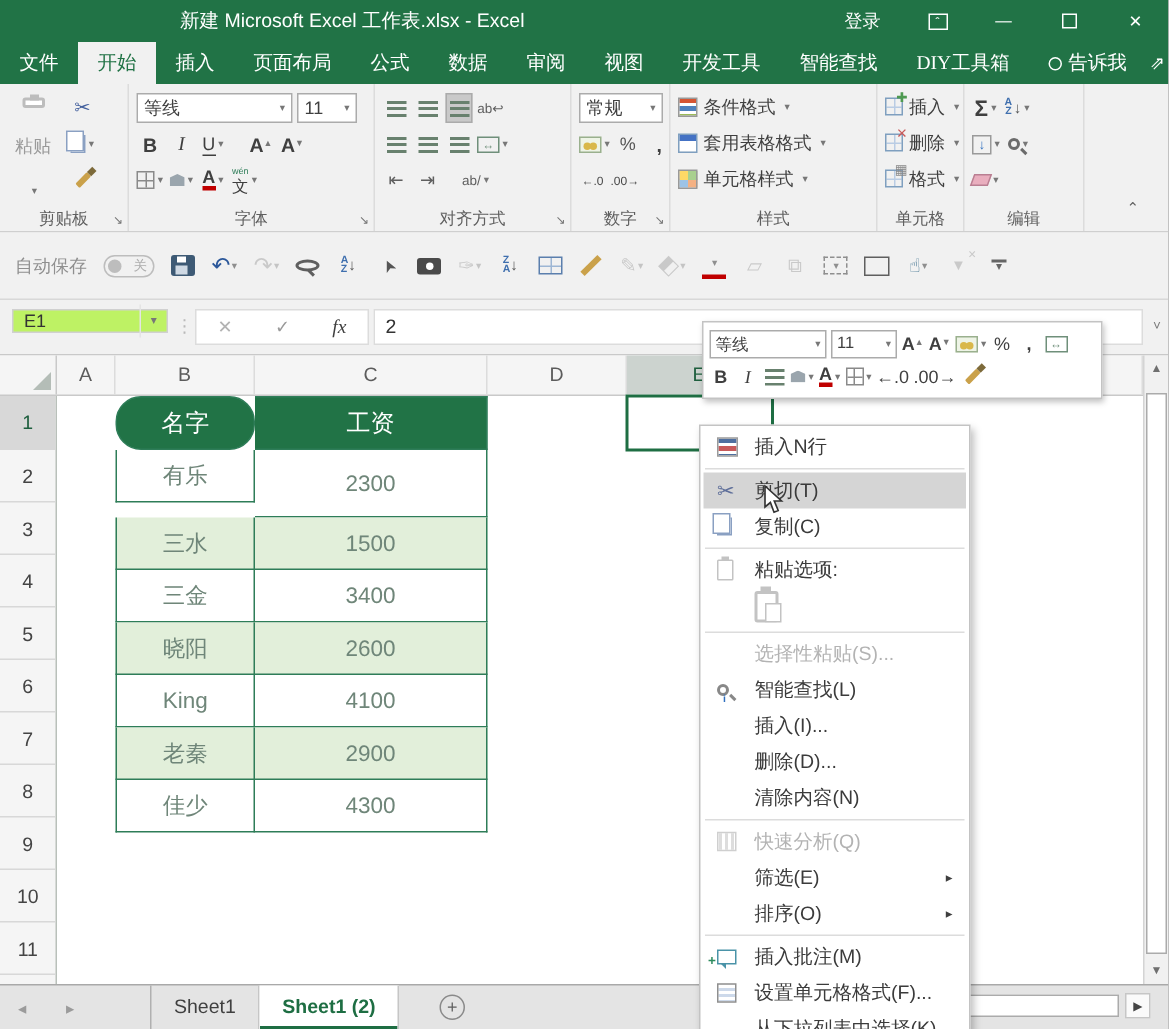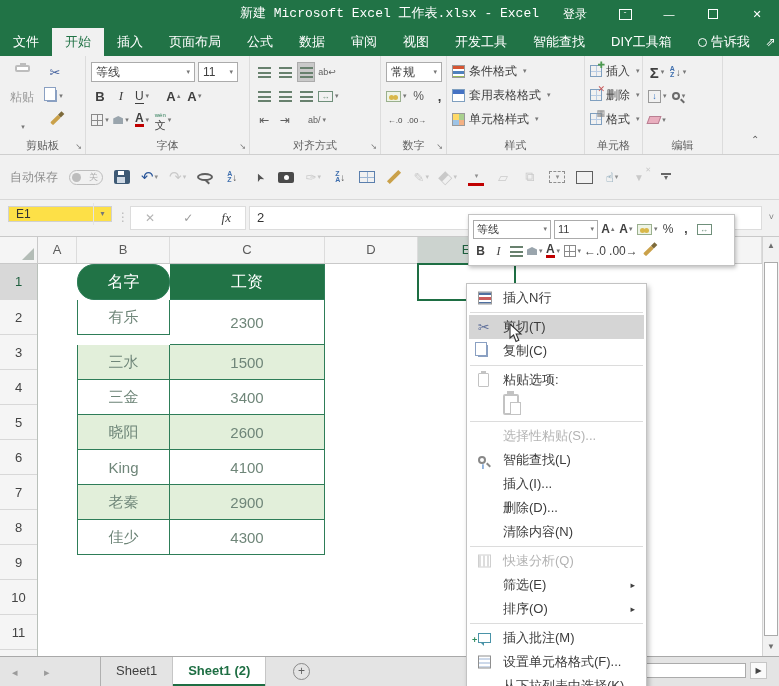--- a/index.html
+++ b/index.html
@@ -2,31 +2,31 @@
 <html><head>
 <meta charset="utf-8">
 <style>
   html,body{margin:0;padding:0;background:#888;}
   .app{position:relative;width:779px;height:686px;background:#fff;overflow:hidden;
        font-family:"Liberation Sans","DejaVu Sans",sans-serif;cursor:default;}
   .app *{box-sizing:border-box;}
 
   
   .titlebar{position:absolute;left:0;top:0;width:779px;height:28px;background:#217346;color:#fff;font-size:13px;}
-  .tb-title{position:absolute;left:120px;right:240px;top:0;height:28px;line-height:28px;text-align:right;white-space:nowrap;font-family:Liberation Mono, monospace;}
+  .tb-title{position:absolute;left:120px;right:240px;top:0;height:28px;line-height:28px;text-align:left;white-space:nowrap;}
   .tb-right{position:absolute;right:0;top:0;height:28px;display:flex;align-items:center;}
   .tb-login{padding:0 16px;font-size:12px;}
   .wbtn{width:44px;height:28px;display:flex;align-items:center;justify-content:center;font-size:11px;color:#fff;}
   .ropt{width:13px;height:11px;border:1px solid #fff;font-size:8px;line-height:9px;text-align:center;}
   .maxbox{width:10px;height:10px;border:1px solid #fff;}
 
   
   .tabs{position:absolute;left:0;top:28px;width:779px;height:28px;background:#217346;display:flex;color:#fff;font-size:13px;}
   .tabsL{display:flex;flex:1;}
-  .tab{padding:0 13px;line-height:28px;white-space:nowrap;display:flex;align-items:center;gap:4px;}
+  .tab{padding:0 13px;line-height:28px;white-space:nowrap;display:flex;align-items:center;gap:4px;font-family:Liberation Serif, serif;}
   .tab.active{background:#f1f1f1;color:#217346;}
   .bulb{width:9px;height:9px;border:1px solid #fff;border-radius:50%;display:inline-block;}
   .share{width:34px;line-height:28px;text-align:center;font-size:12px;}
 
   
   .ribbon{position:absolute;left:0;top:56px;width:779px;height:99px;background:#f1f1f1;border-bottom:1px solid #cfcfcf;color:#444;}
   .rgroup{position:absolute;top:0;height:98px;border-right:1px solid #dcdcdc;}
   .rglabel{position:absolute;bottom:1px;left:0;right:0;text-align:center;font-size:11px;color:#5f5f5f;}
   .launcher{position:absolute;right:3px;bottom:3px;font-size:8px;color:#777;}
   .rrow{position:absolute;left:5px;display:flex;align-items:center;gap:3px;height:22px;}
@@ -123,21 +123,21 @@
   .k-form-control{width:17px;height:13px;border:1px solid #5f5f5f;font-size:7px;line-height:11px;text-align:center;color:#5f5f5f;}
   .k-hand-pointer::before{content:"☝";color:#4f7d98;font-size:13px;}
   .k-clear-filter::before{content:"▼";color:#9a9a9a;font-size:10px;}
   .k-clear-filter::after{content:"✕";position:absolute;right:-4px;top:-2px;font-size:7px;color:#9a9a9a;}
   .k-more-commands{flex-direction:column;}
   .k-more-commands::before{content:"";width:10px;border-top:2px solid #666;display:block;}
   .k-more-commands::after{content:"▾";font-size:8px;color:#666;line-height:6px;}
 
   
   .frow{position:absolute;left:0;top:200px;width:779px;height:37px;background:#f1f1f1;border-bottom:1px solid #c9c9c9;}
-  .namebox{position:absolute;left:8px;top:6px;width:104px;height:16px;background:#fde047;border:1px solid #d0d0d0;display:flex;align-items:center;font-size:12px;color:#333;}
+  .namebox{position:absolute;left:8px;top:6px;width:104px;height:16px;background:#bef264;border:1px solid #d0d0d0;display:flex;align-items:center;font-size:12px;color:#333;}
   .namebox .nm{flex:1;padding-left:7px;}
   .namebox .nv{width:18px;text-align:center;font-size:8px;color:#777;border-left:1px solid #e4e4e4;line-height:22px;}
   .fdots{position:absolute;left:117px;top:10px;font-size:12px;color:#b9b9b9;}
   .fbtns{position:absolute;left:130px;top:6px;width:116px;height:24px;background:#fff;border:1px solid #dcdcdc;display:flex;align-items:center;justify-content:space-around;}
   .fx{font-family:"Liberation Serif",serif;font-style:italic;font-size:13px;color:#3f3f3f;}
   .fX{color:#b3b3b3;font-size:12px;}
   .fV{color:#9a9a9a;font-size:12px;}
   .fval{position:absolute;left:249px;top:6px;width:513px;height:24px;background:#fff;border:1px solid #dcdcdc;font-size:13px;color:#333;line-height:22px;padding-left:7px;}
   .fchev{position:absolute;right:5px;top:12px;font-size:9px;color:#7a7a7a;}
 

